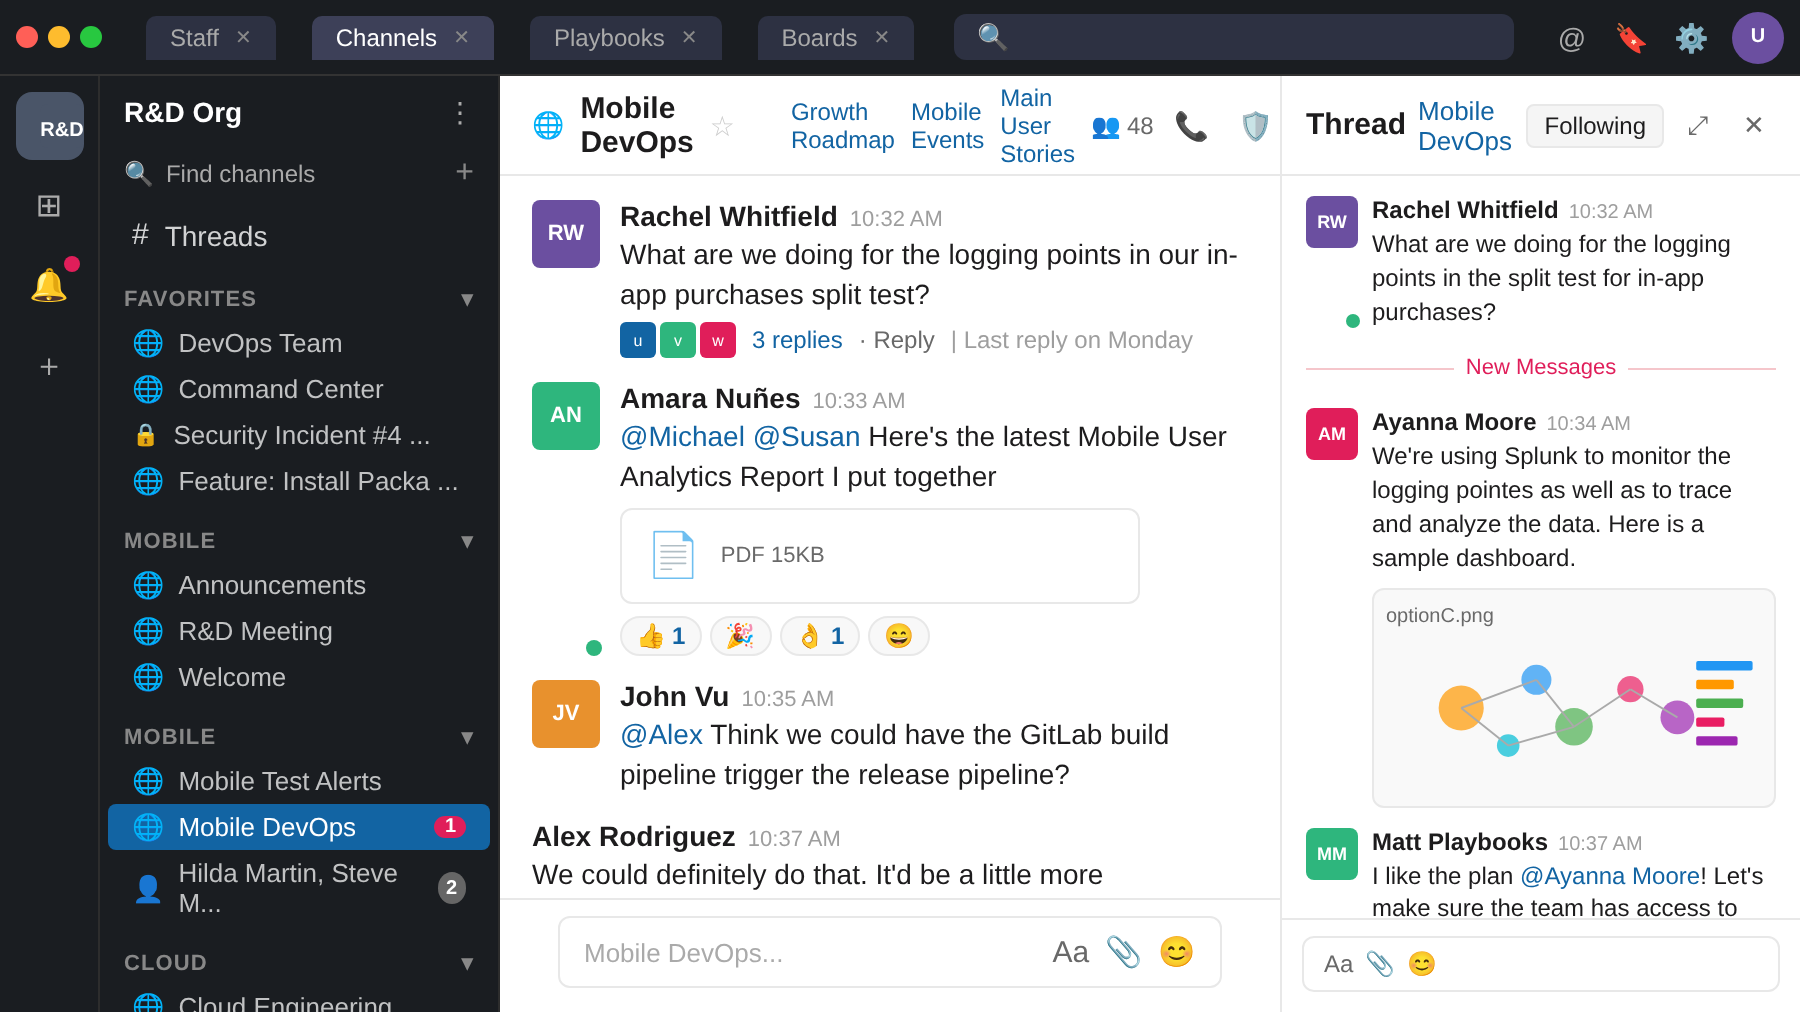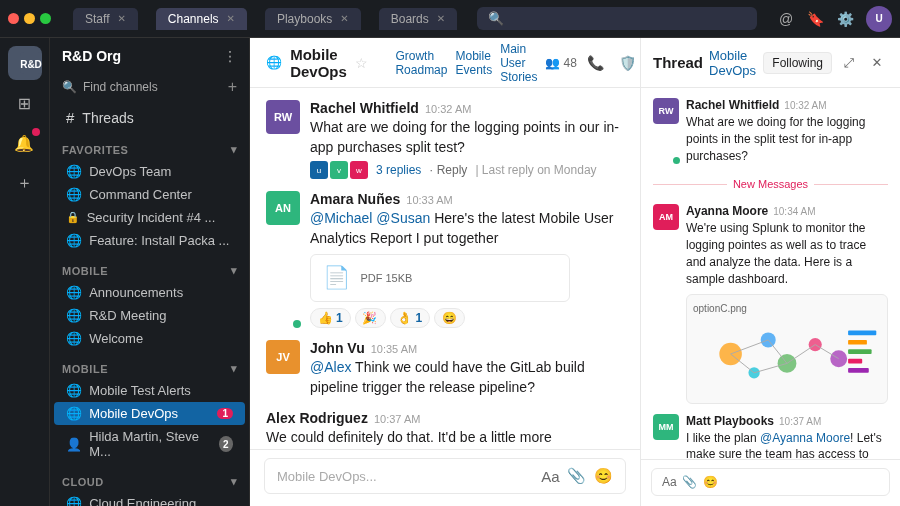--- a/index.html
+++ b/index.html
@@ -78,21 +78,21 @@
     .replies-link { color: #1264a3; cursor: pointer; }
     .attachment { border: 1px solid #e8e8e8; border-radius: 6px; padding: 10px 12px; display: flex; align-items: center; gap: 10px; max-width: 260px; margin-top: 6px; }
     .attach-icon { font-size: 22px; color: #e01e5a; }
     .attach-info .name { font-weight: 600; font-size: 13px; color: #1d1c1d; }
     .attach-info .size { font-size: 11px; color: #696969; }
     .reactions { display: flex; gap: 4px; margin-top: 6px; }
     .reaction { background: #f8f8f8; border: 1px solid #e8e8e8; border-radius: 12px; padding: 2px 7px; font-size: 12px; cursor: pointer; display: flex; align-items: center; gap: 3px; }
     .reaction .count { color: #1264a3; font-weight: 600; }
 
     
-    .msg-input-area { padding: 8px 14px 12px; border-top: 1px solid #e8e8e8; flex-shrink: 0; }
+    .msg-input-area { padding: 8px 29px 12px; border-top: 1px solid #e8e8e8; flex-shrink: 0; }
     .msg-input-box { border: 1px solid #e8e8e8; border-radius: 6px; padding: 8px 12px; display: flex; align-items: center; gap: 8px; }
     .msg-input-box input { border: none; outline: none; flex: 1; font-size: 13px; color: #1d1c1d; }
     .msg-input-box input::placeholder { color: #aaa; }
     .input-icon { color: #696969; cursor: pointer; font-size: 15px; }
 
     
     .thread-panel { width: 260px; background: #fff; border-left: 1px solid #e8e8e8; display: flex; flex-direction: column; flex-shrink: 0; }
     .thread-header { display: flex; align-items: center; padding: 10px 12px; border-bottom: 1px solid #e8e8e8; gap: 6px; height: 50px; }
     .thread-title { font-weight: 700; font-size: 15px; color: #1d1c1d; }
     .thread-channel { font-size: 13px; color: #1264a3; cursor: pointer; }

